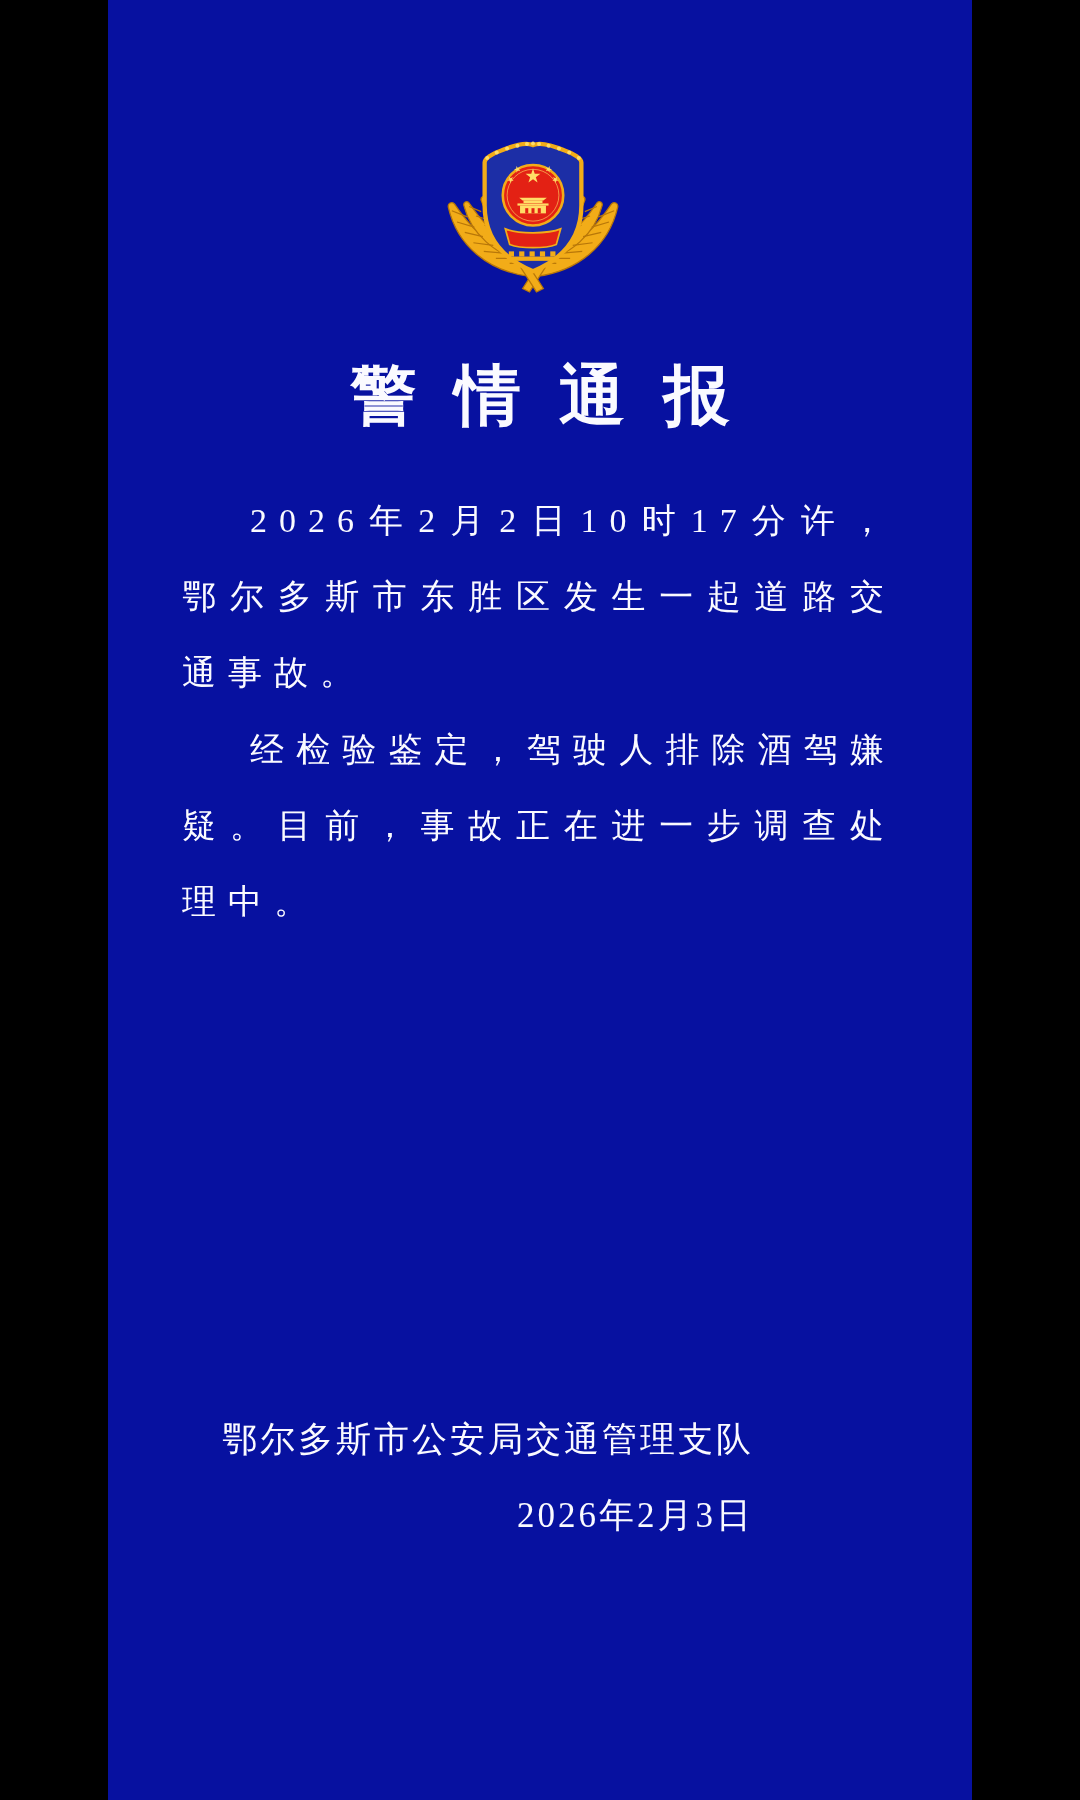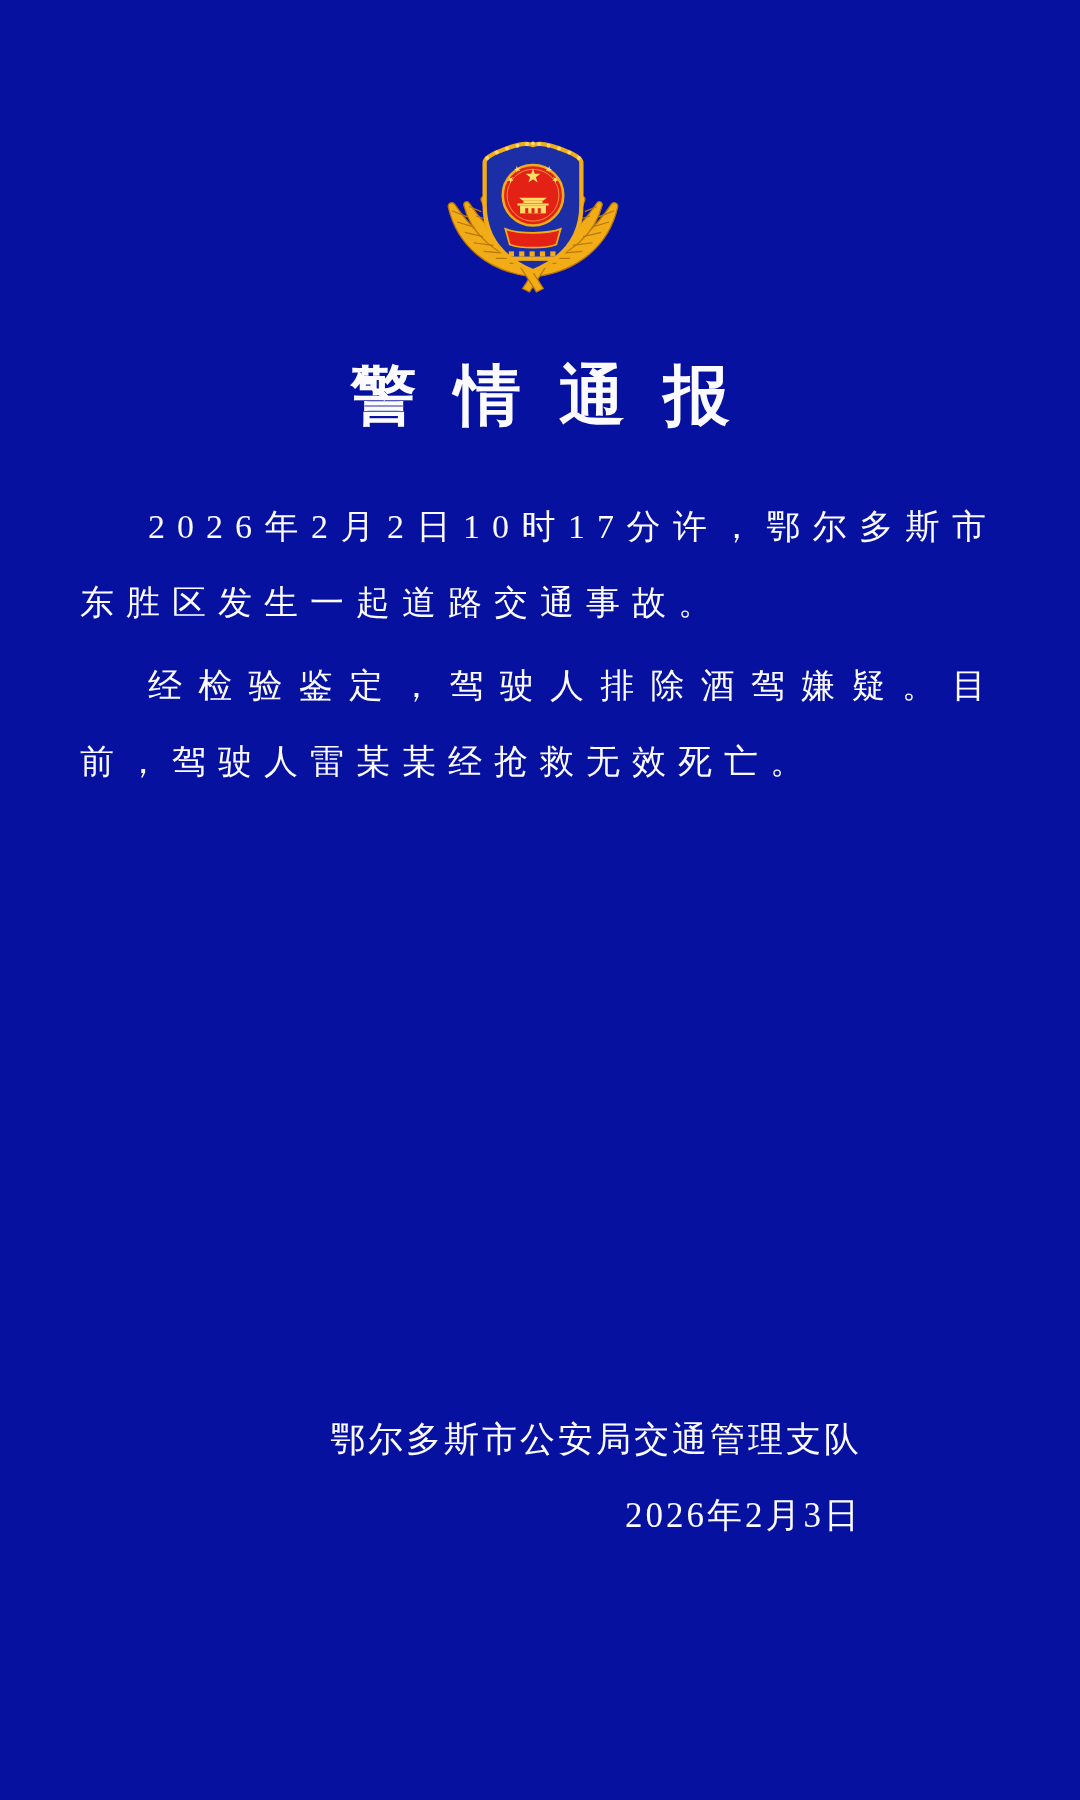--- a/index.html
+++ b/index.html
@@ -1,19 +1,19 @@
 <!DOCTYPE html>
 <html lang="zh" style="--background: #0711A0; --text: #FAFAFF; --gold: #F2AC18; --gold-dark: #B87709; --gold-light: #FFDD66; --red: #E32114; --shield-blue: #1C2EA6;"><head>
 <meta charset="utf-8">
 <style>
   * { margin:0; padding:0; box-sizing:border-box; }
   html,body { background:#000; }
   .page {
     position:relative;
-    width:1080px; height:1800px;
+    width:864px; height:1800px;
     margin:0 auto;
     background:var(--background, #0711A0);
     font-family:"Liberation Serif","DejaVu Serif",serif;
     color:var(--text, #FAFAFF);
     overflow:hidden;
     padding-left:20px;
   }
   .emblem {
     position:absolute;
     top:126px;
@@ -40,21 +40,21 @@
     white-space:nowrap;
   }
   .body {
     position:absolute;
     top:482px; left:73px; right:75px;
     font-size:34px;
     line-height:76px;
     letter-spacing:12px;
     text-align:justify;
   }
-  .body p { text-indent:2em; margin:7px; }
+  .body p { text-indent:2em; margin:1px; }
   .footer {
     position:absolute;
     top:1402px; right:218px;
     text-align:right;
     font-size:35px;
     line-height:76px;
     letter-spacing:3px;
     white-space:nowrap;
   }
 </style>
@@ -122,21 +122,21 @@
         <rect x="118" y="145" width="6" height="6"></rect>
         <rect x="130" y="145" width="6" height="6"></rect>
       </g>
     </svg>
   </div>
 
   <h1 class="title">警情通报</h1>
 
   <div class="body">
     <p>2026年2月2日10时17分许，鄂尔多斯市东胜区发生一起道路交通事故。</p>
-    <p>经检验鉴定，驾驶人排除酒驾嫌疑。目前，驾驶人雷某某经抢救无效死亡。</p>
+    <p>经检验鉴定，驾驶人排除酒驾嫌疑。目前，事故正在进一步调查处理中。</p>
   </div>
 
   <div class="footer">
     <div>鄂尔多斯市公安局交通管理支队</div>
     <div>2026年2月3日</div>
   </div>
 
 </div>
 
 </body></html>

